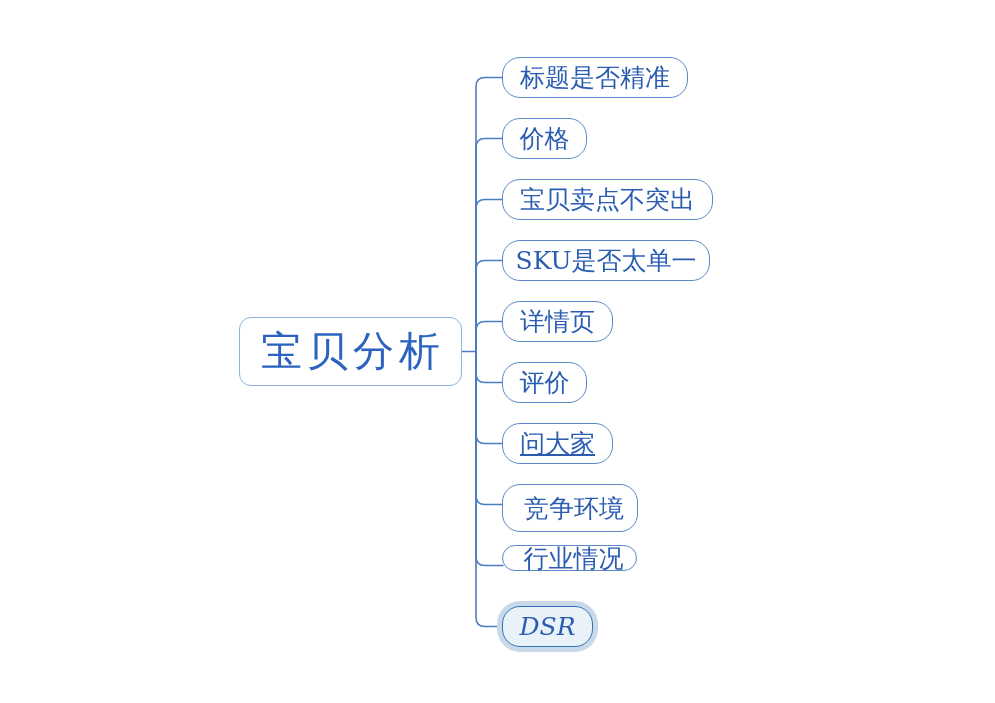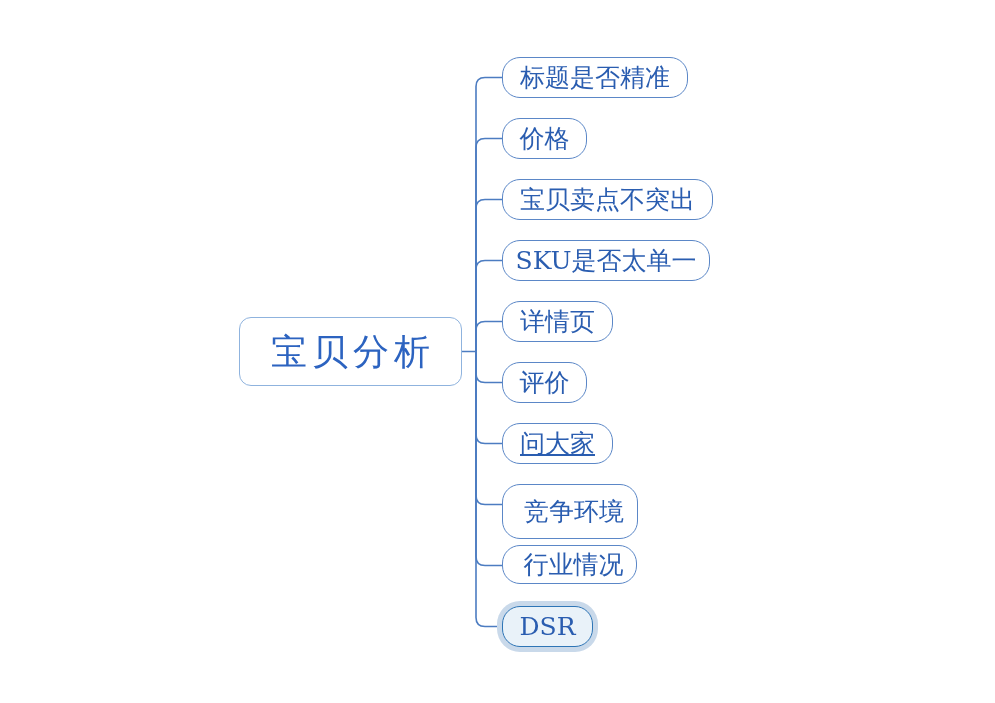--- a/index.html
+++ b/index.html
@@ -33,21 +33,21 @@
     color: var(--node-text);
     font-size: 25px;
     line-height: 1;
     white-space: nowrap;
     cursor: default;
   }
   .node.root {
     border-radius: 12px;
     border: 1.5px solid var(--root-border);
     color: var(--root-text);
-    font-size: 36px;
+    font-size: 41px;
     letter-spacing: 5px;
     padding-left: 5px; 
   }
   .node.selected {
     background: var(--selected-fill);
     border: 1.5px solid var(--selected-border);
     box-shadow: 0 0 0 5px var(--selected-halo);
   }
 </style>
 </head>
@@ -69,17 +69,17 @@
     </svg>
   <div class="node root" style="left: 239px; top: 317px; width: 223px; height: 69px;">宝贝分析</div>
   <div id="children">
       <div class="node child" style="left: 502px; top: 57px; width: 186px; height: 41px;">标题是否精准</div>
       <div class="node child" style="left: 502px; top: 118px; width: 85px; height: 41px;">价格</div>
       <div class="node child" style="left: 502px; top: 179px; width: 211px; height: 41px;">宝贝卖点不突出</div>
       <div class="node child" style="left: 502px; top: 240px; width: 208px; height: 41px;">SKU是否太单一</div>
       <div class="node child" style="left: 502px; top: 301px; width: 111px; height: 41px; text-align: right;">详情页</div>
       <div class="node child" style="left: 502px; top: 362px; width: 85px; height: 41px;">评价</div>
       <div class="node child" style="left: 502px; top: 423px; width: 111px; height: 41px; text-decoration: underline;">问大家</div>
-      <div class="node child" style="left: 502px; top: 484px; width: 136px; height: 55px; padding-left: 8px;">竞争环境</div>
-      <div class="node child" style="left: 502px; top: 545px; width: 135px; height: 39px; padding-left: 8px;">行业情况</div>
-      <div class="node child selected" style="left: 502px; top: 606px; width: 91px; height: 41px;">DSR</div>
+      <div class="node child" style="left: 502px; top: 484px; width: 136px; height: 48px; padding-left: 8px;">竞争环境</div>
+      <div class="node child" style="left: 502px; top: 545px; width: 135px; height: 26px; padding-left: 8px;">行业情况</div>
+      <div class="node child selected" style="left: 502px; top: 606px; width: 91px; height: 41px; font-style: italic;">DSR</div>
     </div>
 </div>
 
 </body></html>

